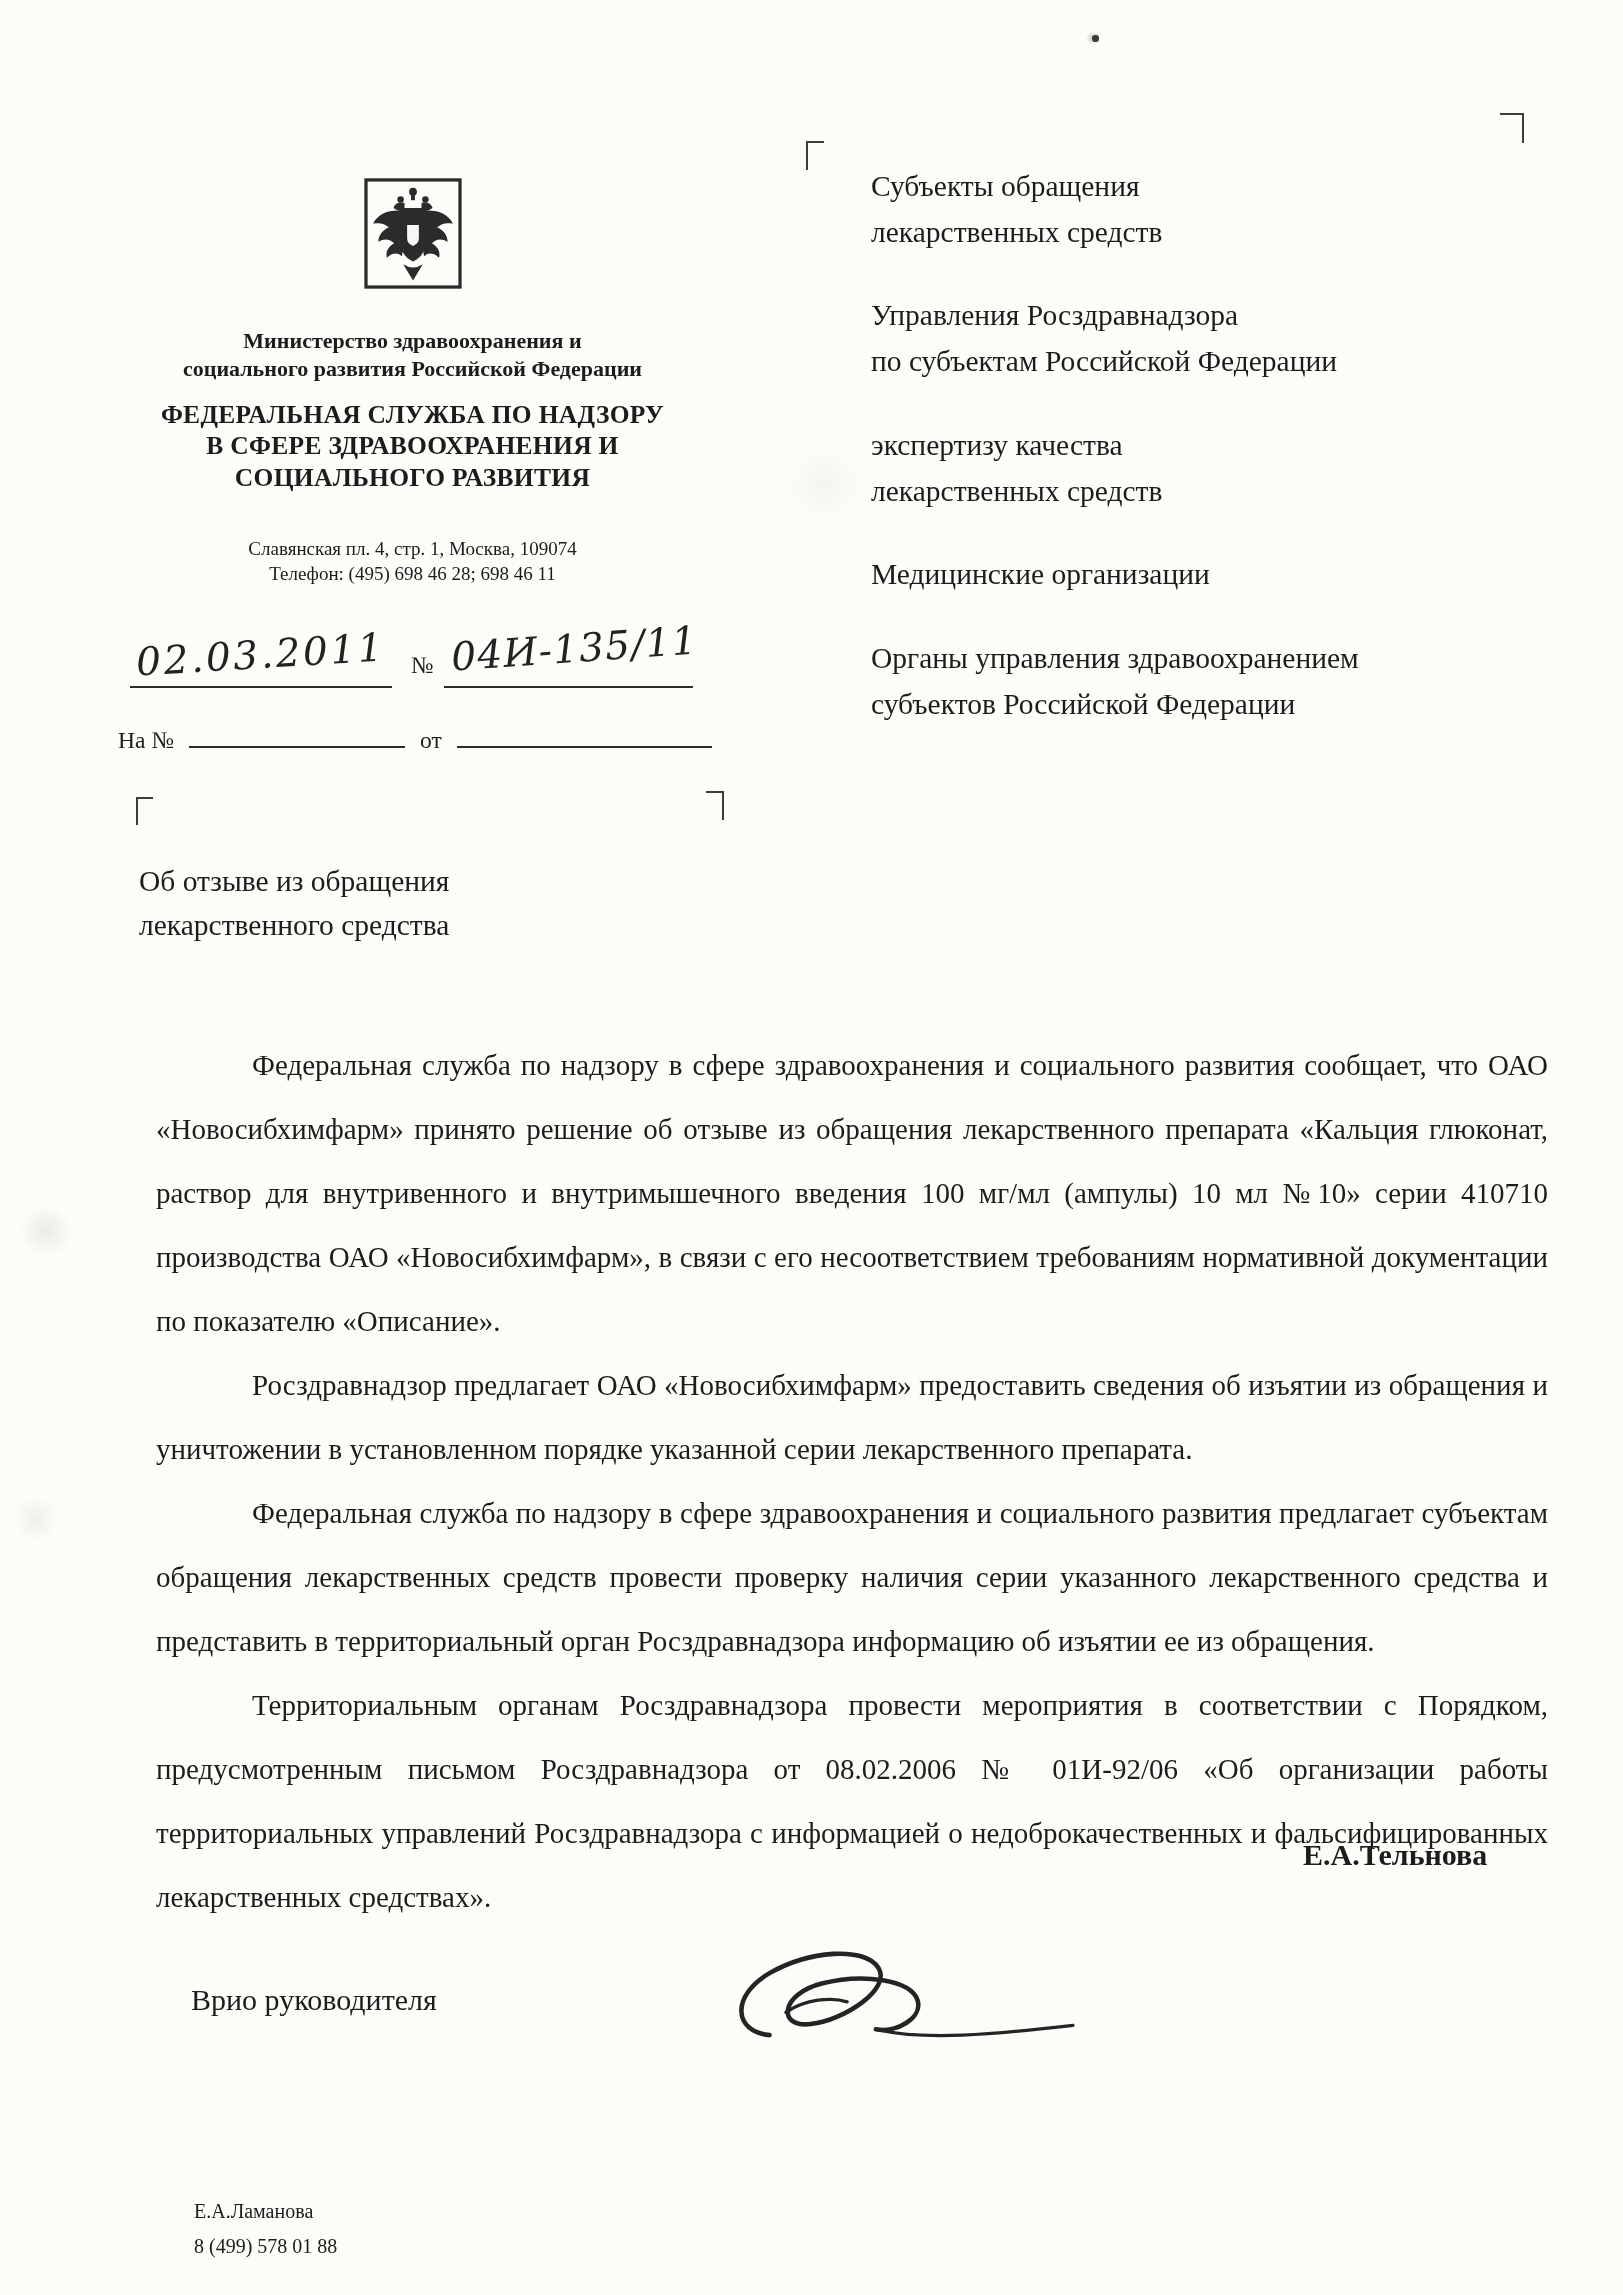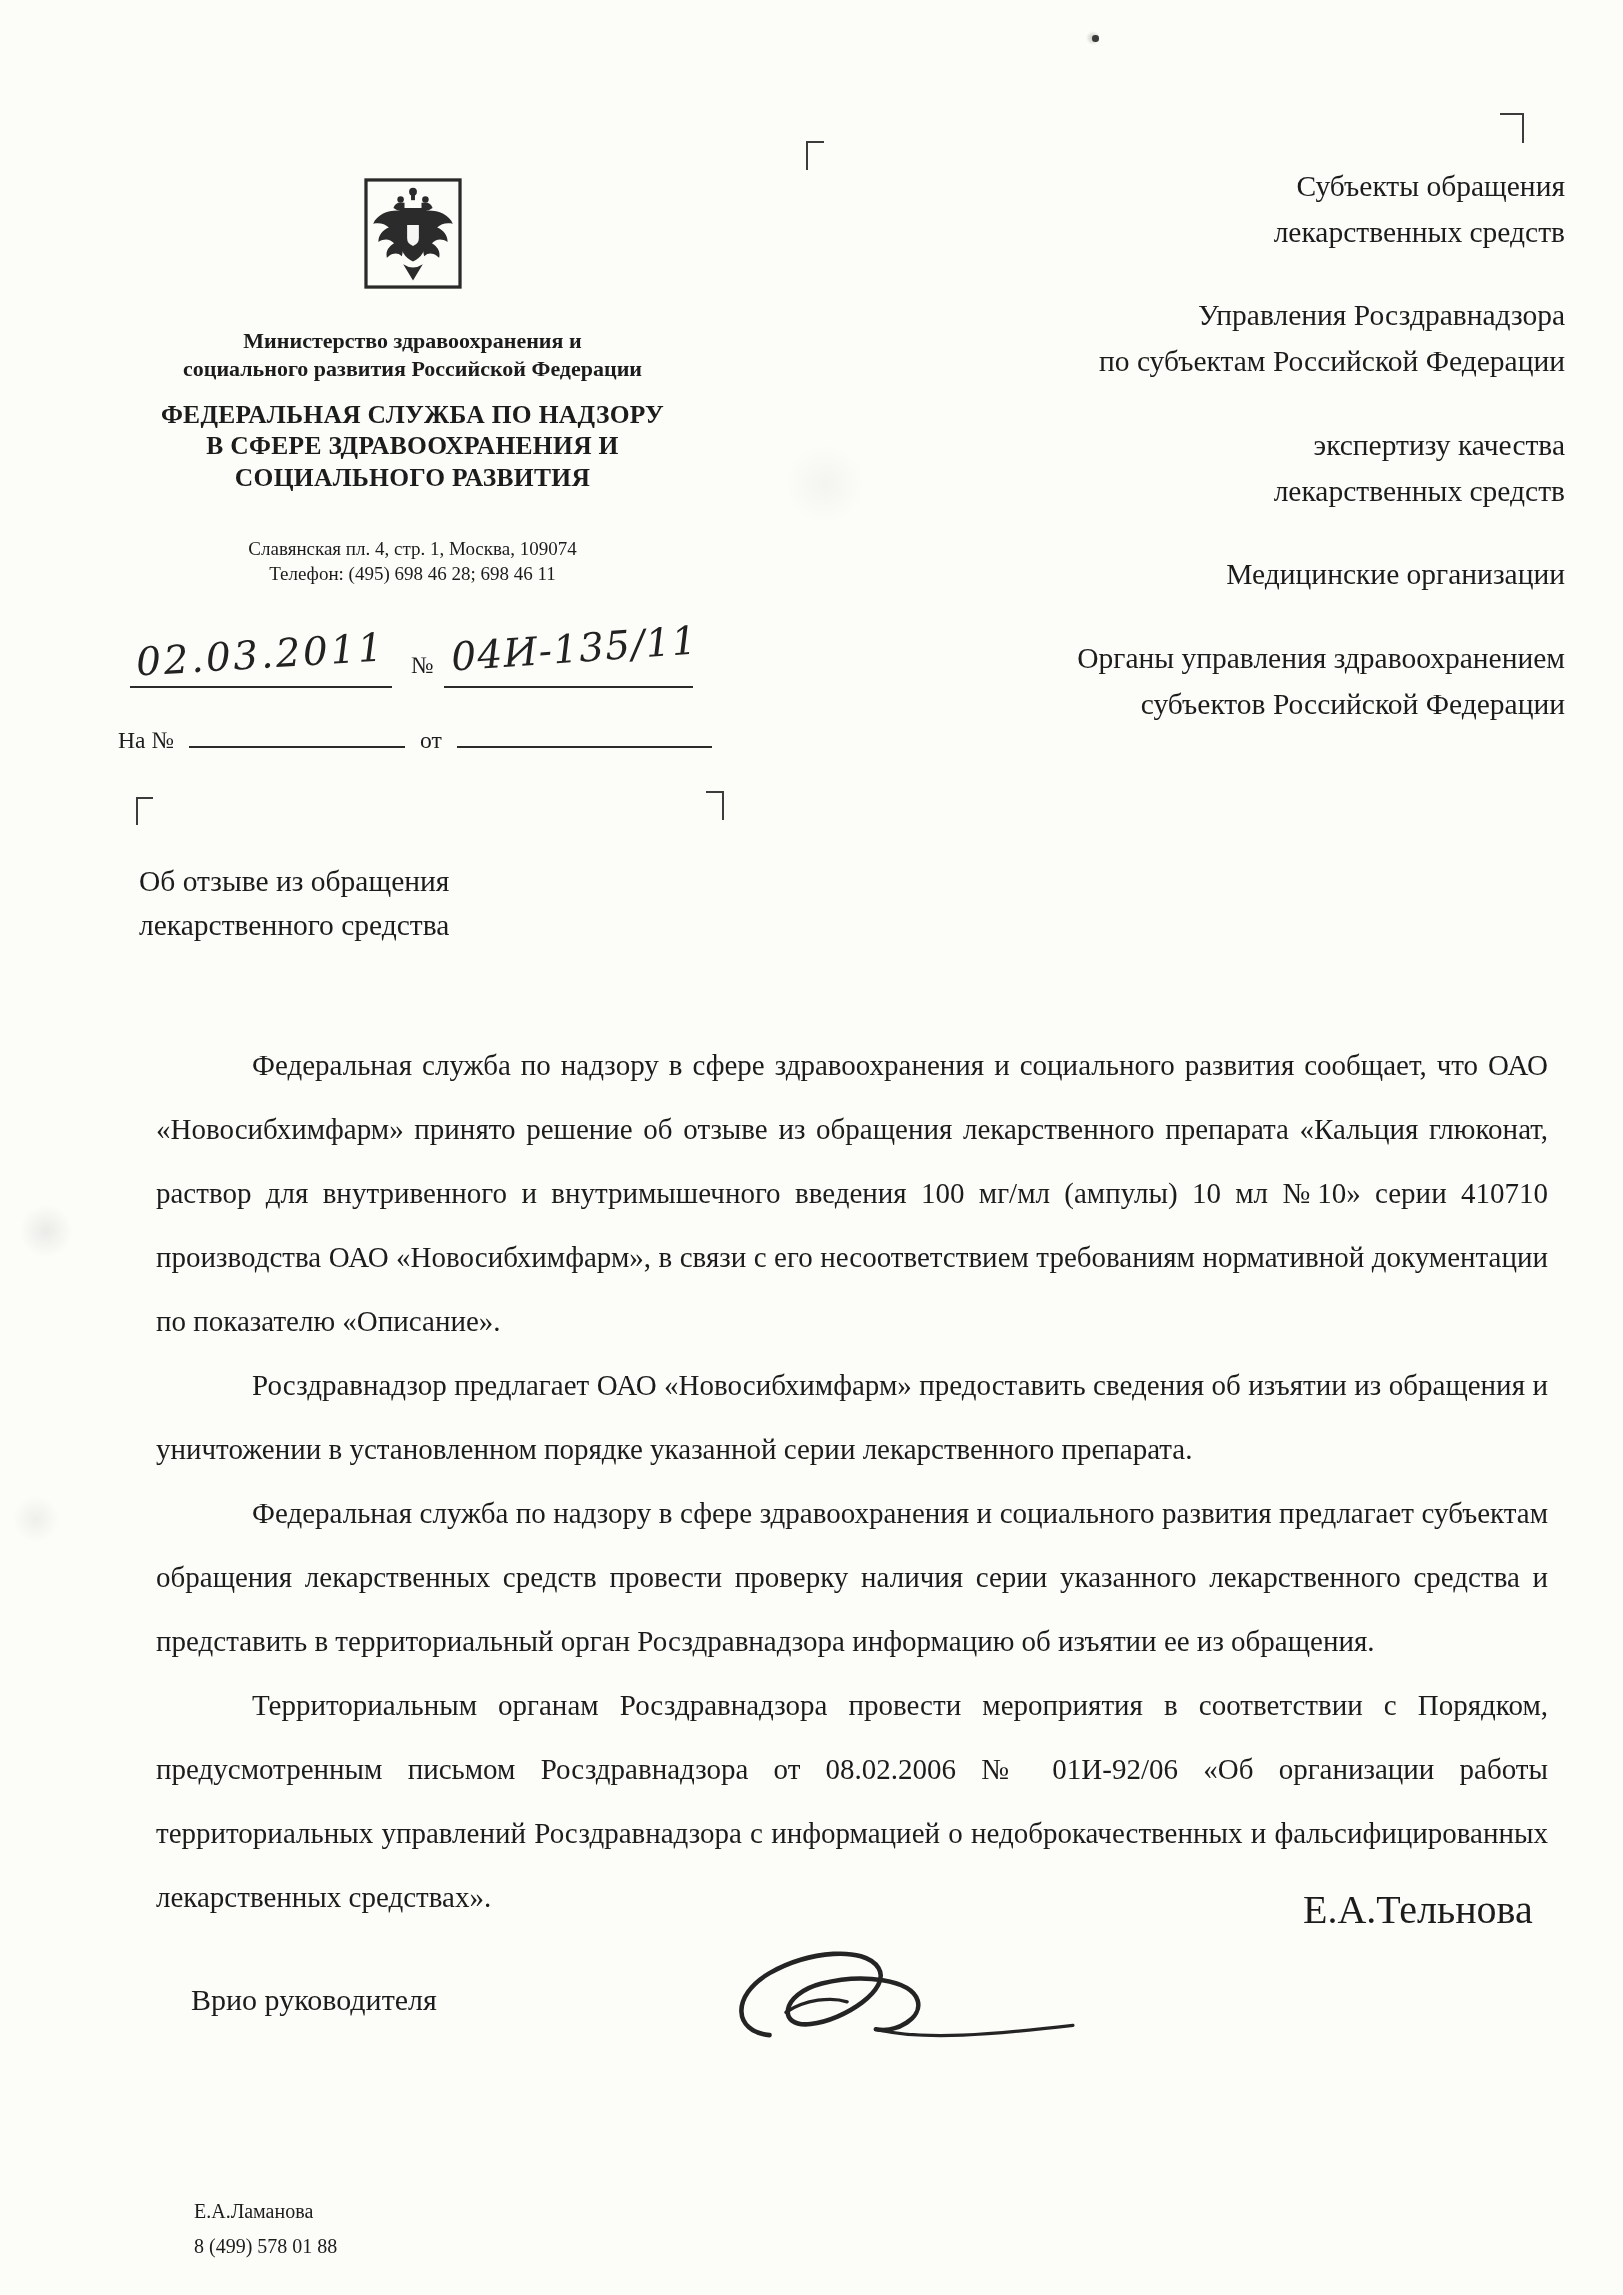--- a/index.html
+++ b/index.html
@@ -42,31 +42,31 @@
   .dline1 { left:11.8px; width:262px; }
   .dline2 { left:326px; width:249px; }
 
   .ref-row { margin-top:33px; text-align:left; font-size:23.6px; white-space:nowrap; }
   .uline { display:inline-block; border-bottom:2px solid #2b2b2b; height:22px; vertical-align:baseline; }
 
   .subject { position:absolute; left:139px; top:859px; font-size:29.5px; line-height:1.5; text-align:right; }
 
   
   .recipients { position:absolute; left:871px; top:164px; width:694px;
-    display:flex; flex-direction:column; gap:38px; text-align:right;
+    display:flex; flex-direction:column; gap:38px; text-align:left;
     font-size:29.5px; line-height:1.55; }
 
   
   .body-text { position:absolute; left:156px; top:1033px; width:1392px;
     font-size:29px; line-height:64px; text-align:justify; }
   .body-text p { text-indent:96px; }
 
   
   .sig-position { position:absolute; left:191px; top:1983px; font-size:30px; }
-  .sig-name { position:absolute; left:1303px; top:1886px; font-size:40px; }
+  .sig-name { position:absolute; left:1303px; top:1838px; font-size:30px;font-weight:bold; }
   .sig-scribble { position:absolute; left:707px; top:1934px; width:373px; height:137px; }
 
   
   .footer { position:absolute; left:194px; top:2194px; font-size:20px; line-height:1.75; text-align:left; }
 </style>
 </head>
 <body>
 
 <div class="page">
 

